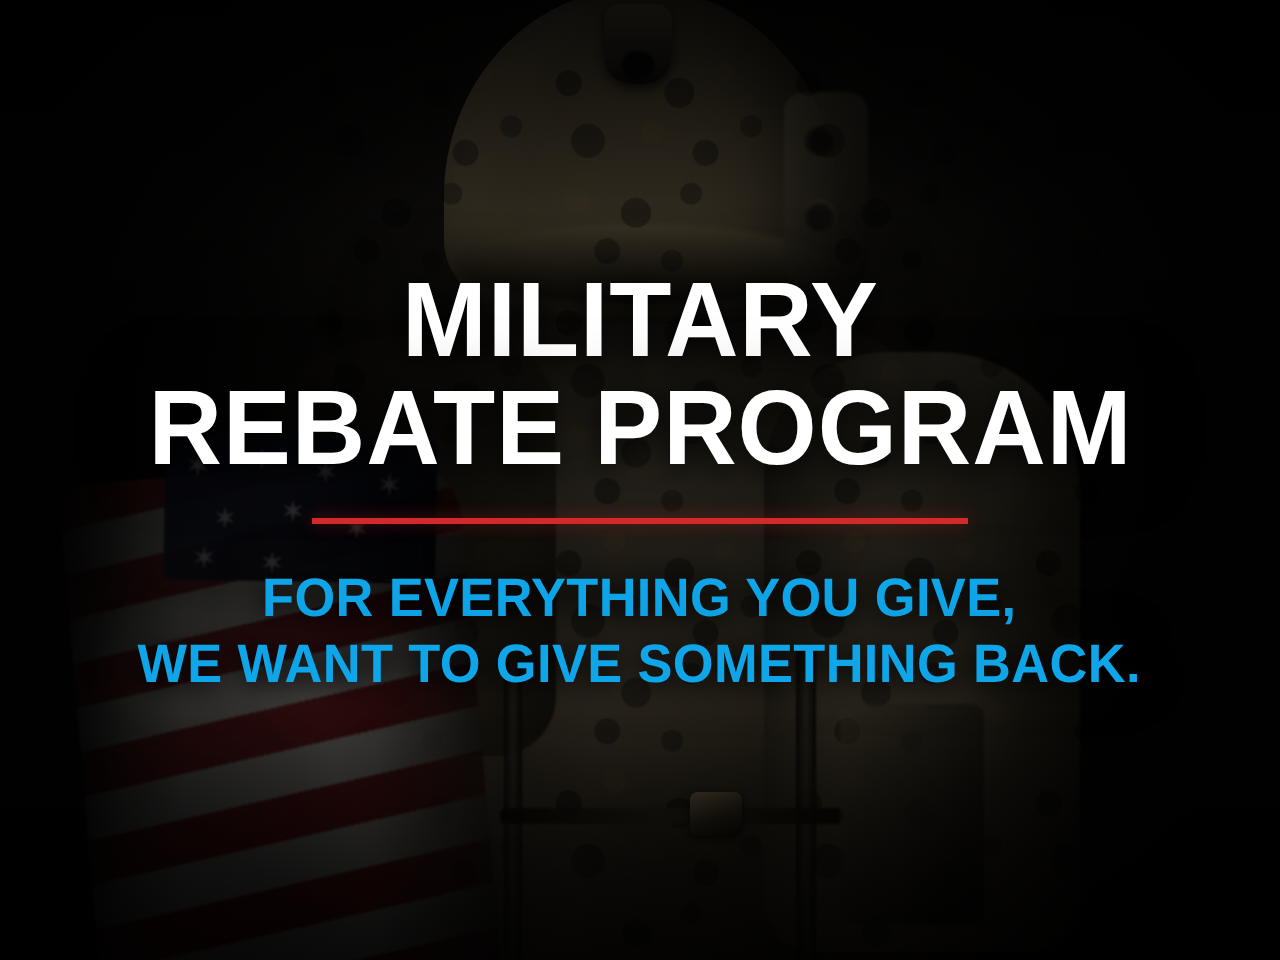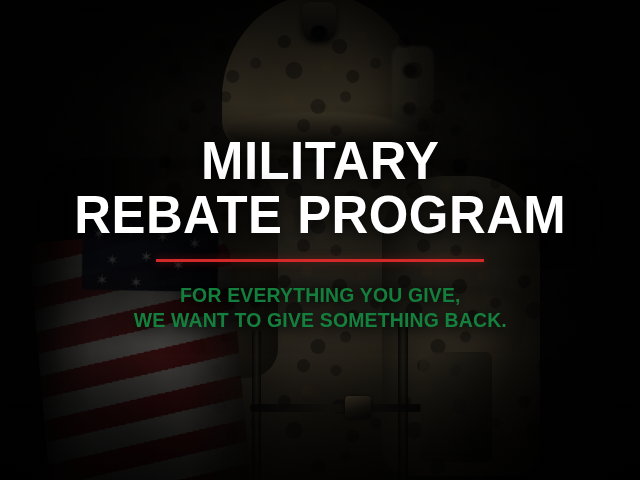--- a/index.html
+++ b/index.html
@@ -327,23 +327,23 @@
   .divider {
     width: 328px;
     height: 3px;
     margin: 16px 0 0 0;
     background: #d42a2a;
     box-shadow: 0 0 8px rgba(212,42,42,0.45);
   }
 
   .subhead {
     margin: 21px 0 0 0;
-    color: #15803d;
+    color: #0ea5e9;
     font-weight: 700;
-    font-size: 20px;
+    font-size: 27px;
     line-height: 1.22;
     letter-spacing: 0.2px;
     text-shadow: 0 2px 12px rgba(0,0,0,0.85), 0 0 26px rgba(0,0,0,0.55);
   }
   .subhead span {
     display: block;
     transform: scaleX(0.97);
   }
 </style>
 </head>

